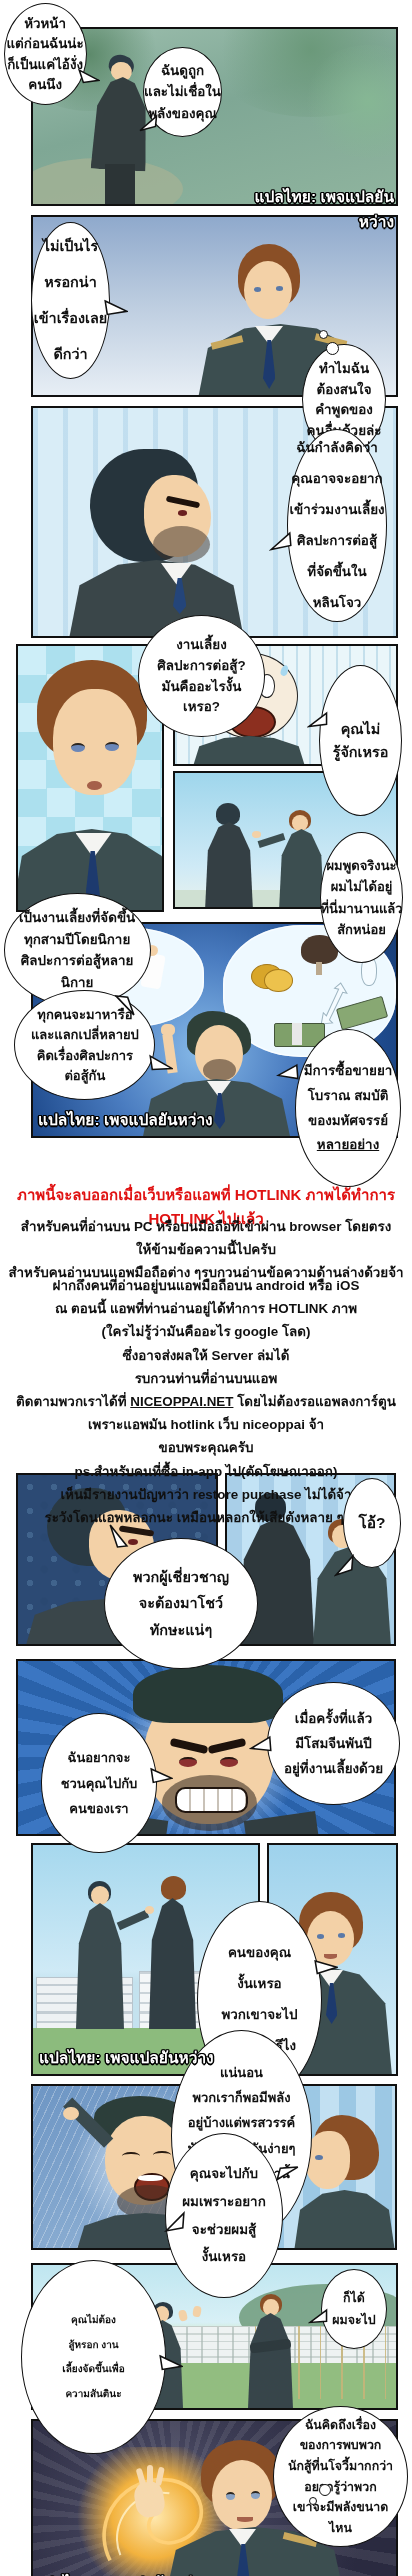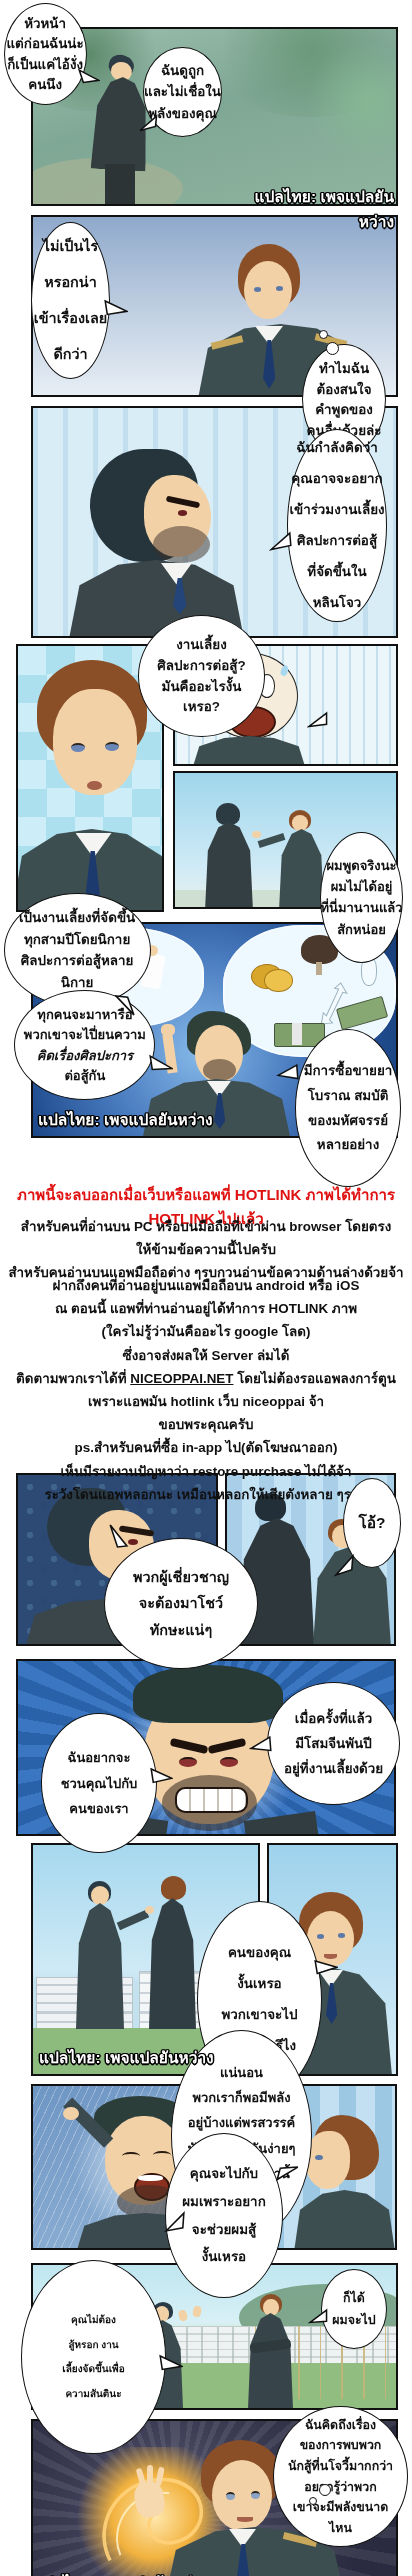--- a/index.html
+++ b/index.html
@@ -128,20 +128,21 @@
   <div class="ann ann-black" style="top:1215px;">
       <div class="bl" style="padding: 4.1px 0px;">สำหรับคนที่อ่านบน PC หรือบนมือถือที่เข้าผ่าน browser โดยตรง</div>
       <div class="bl" style="padding: 4.1px 0px;">ให้ข้ามข้อความนี้ไปครับ</div>
       <div class="bl" style="padding: 4.1px 0px;">สำหรับคนอ่านบนแอพมือถือต่าง ๆรบกวนอ่านข้อความด้านล่างด้วยจ้า</div>
     </div>
   <div class="ann ann-black" style="top:1274px;">
       <div class="bl" style="padding: 4.1px 0px;">ฝากถึงคนที่อ่านอยู่บนแอพมือถือบน android หรือ iOS</div>
       <div class="bl" style="padding: 4.1px 0px;">ณ ตอนนี้ แอพที่ท่านอ่านอยู่ได้ทำการ HOTLINK ภาพ</div>
       <div class="bl" style="padding: 4.1px 0px;">(ใครไม่รู้ว่ามันคืออะไร google โลด)</div>
       <div class="bl" style="padding: 4.1px 0px;">ซึ่งอาจส่งผลให้ Server ล่มได้</div>
+      <div class="bl" style="padding: 4.1px 0px;">รบกวนท่านที่อ่านบนแอพ</div>
       <div class="bl" style="padding: 4.1px 0px;">ติดตามพวกเราได้ที่ <u>NICEOPPAI.NET</u> โดยไม่ต้องรอแอพลงการ์ตูน</div>
       <div class="bl" style="padding: 4.1px 0px;">เพราะแอพมัน hotlink เว็บ niceoppai จ้า</div>
       <div class="bl" style="padding: 4.1px 0px;">ขอบพระคุณครับ</div>
       <div class="bl" style="padding: 4.1px 0px;">ps.สำหรับคนที่ซื้อ in-app ไป(ตัดโฆษณาออก)</div>
       <div class="bl" style="padding: 4.1px 0px;">เห็นมีรายงานปัญหาว่า restore purchase ไม่ได้จ้า</div>
       <div class="bl" style="padding: 4.1px 0px;">ระวังโดนแอพหลอกนะ เหมือนหลอกให้เสียตังหลาย ๆรอบ</div>
     </div>
 
   <div class="panel" style="left:16px;top:1473px;width:202px;height:173px;background:#2c4a74;background-image:radial-gradient(rgba(90,130,170,.45) 18%,rgba(0,0,0,0) 20%),radial-gradient(rgba(40,70,110,.5) 16%,rgba(0,0,0,0) 18%);background-size:24px 24px,32px 32px;background-position:0 0,10.3px 14.4px;">
     <div class="fhair" style="left:29px;top:13.4px;width:80px;height:78px;background:#2a3a44;border-radius:60% 50% 50% 60%;"></div>
@@ -309,56 +310,60 @@
       <polygon points="40,4 4,36 42,28" fill="#fff" stroke="#101010" stroke-width="3"></polygon>
     </svg>
 
   <div class="bubble" style="left:138px;top:615px;width:127px;height:122px;font-size:13.4px;">
       <div class="bl" style="padding: 3.6px 0px;">งานเลี้ยง</div>
       <div class="bl" style="padding: 3.6px 0px;">ศิลปะการต่อสู้?</div>
       <div class="bl" style="padding: 3.6px 0px;">มันคืออะไรงั้น</div>
       <div class="bl" style="padding: 3.6px 0px;">เหรอ?</div>
     </div>
 
+  <div class="bubble" style="left:319px;top:665px;width:83px;height:151px;font-size:14.4px;">
+      <div class="bl" style="padding: 4.6px 0px;">คุณไม่</div>
+      <div class="bl" style="padding: 4.6px 0px;">รู้จักเหรอ</div>
+    </div>
   <svg class="tail" style="left:307px;top:711px;" width="20.6" height="18.5" viewBox="0 0 40 36">
       <polygon points="38,4 4,30 38,26" fill="#fff" stroke="#101010" stroke-width="3"></polygon>
     </svg>
 
   <div class="bubble" style="left:320px;top:832px;width:83px;height:131px;font-size:13px;">
       <div class="bl" style="padding: 4.1px 0px;">ผมพูดจริงนะ</div>
       <div class="bl" style="padding: 4.1px 0px;">ผมไม่ได้อยู่</div>
-      <div class="bl" style="padding: 4.1px 0px; font-family: Liberation Mono, monospace;">ที่นี่มานานแล้ว</div>
+      <div class="bl" style="padding: 4.1px 0px;">ที่นี่มานานแล้ว</div>
       <div class="bl" style="padding: 4.1px 0px;">สักหน่อย</div>
     </div>
 
   <div class="bubble" style="left:3.6px;top:893px;width:147px;height:114px;font-size:13.4px;">
       <div class="bl" style="padding: 4.1px 0px;">เป็นงานเลี้ยงที่จัดขึ้น</div>
       <div class="bl" style="padding: 4.1px 0px;">ทุกสามปีโดยนิกาย</div>
       <div class="bl" style="padding: 4.1px 0px;">ศิลปะการต่อสู้หลาย</div>
       <div class="bl" style="padding: 4.1px 0px;">นิกาย</div>
     </div>
   <svg class="tail" style="left:113px;top:994px;" width="23" height="23" viewBox="0 0 44 44">
       <polygon points="6,4 40,40 28,6" fill="#fff" stroke="#101010" stroke-width="3"></polygon>
     </svg>
 
   <div class="bubble" style="left:14.4px;top:990px;width:141px;height:110px;font-size:13px;">
       <div class="bl" style="padding: 3.6px 0px;">ทุกคนจะมาหารือ</div>
-      <div class="bl" style="padding: 3.6px 0px;">พวกเขาจะไปี่ยนความ</div>
-      <div class="bl" style="padding: 3.6px 0px; font-style: italic;">คิดเรื่องศิลปะการ</div>
+      <div class="bl" style="padding: 3.6px 0px;">และแลกเปลี่หลายป</div>
+      <div class="bl" style="padding: 3.6px 0px;">คิดเรื่องศิลปะการ</div>
       <div class="bl" style="padding: 3.6px 0px;">ต่อสู้กัน</div>
     </div>
   <svg class="tail" style="left:148px;top:1053px;" width="25px" height="18.5" viewBox="0 0 48 36">
       <polygon points="4,6 46,30 8,32" fill="#fff" stroke="#101010" stroke-width="3"></polygon>
     </svg>
 
   <div class="bubble" style="left:295px;top:1029px;width:106px;height:158px;font-size:13.4px;">
       <div class="bl" style="padding: 5.7px 0px;">มีการซื้อขายยา</div>
       <div class="bl" style="padding: 5.7px 0px;">โบราณ สมบัติ</div>
       <div class="bl" style="padding: 5.7px 0px;">ของมหัศจรรย์</div>
-      <div class="bl" style="padding: 5.7px 0px;">หลายอย่าง</div>
+      <div class="bl" style="padding: 5.7px 0px; text-decoration: underline;">หลายอย่าง</div>
     </div>
   <svg class="tail" style="left:276px;top:1061px;" width="23" height="20.6" viewBox="0 0 44 40">
       <polygon points="40,8 4,28 42,34" fill="#fff" stroke="#101010" stroke-width="3"></polygon>
     </svg>
 
   <div class="bubble" style="left:104px;top:1538px;width:154px;height:131px;font-size:14.4px;">
       <div class="bl" style="padding: 6.2px 0px;">พวกผู้เชี่ยวชาญ</div>
       <div class="bl" style="padding: 6.2px 0px;">จะต้องมาโชว์</div>
       <div class="bl" style="padding: 6.2px 0px;">ทักษะแน่ๆ</div>
     </div>

